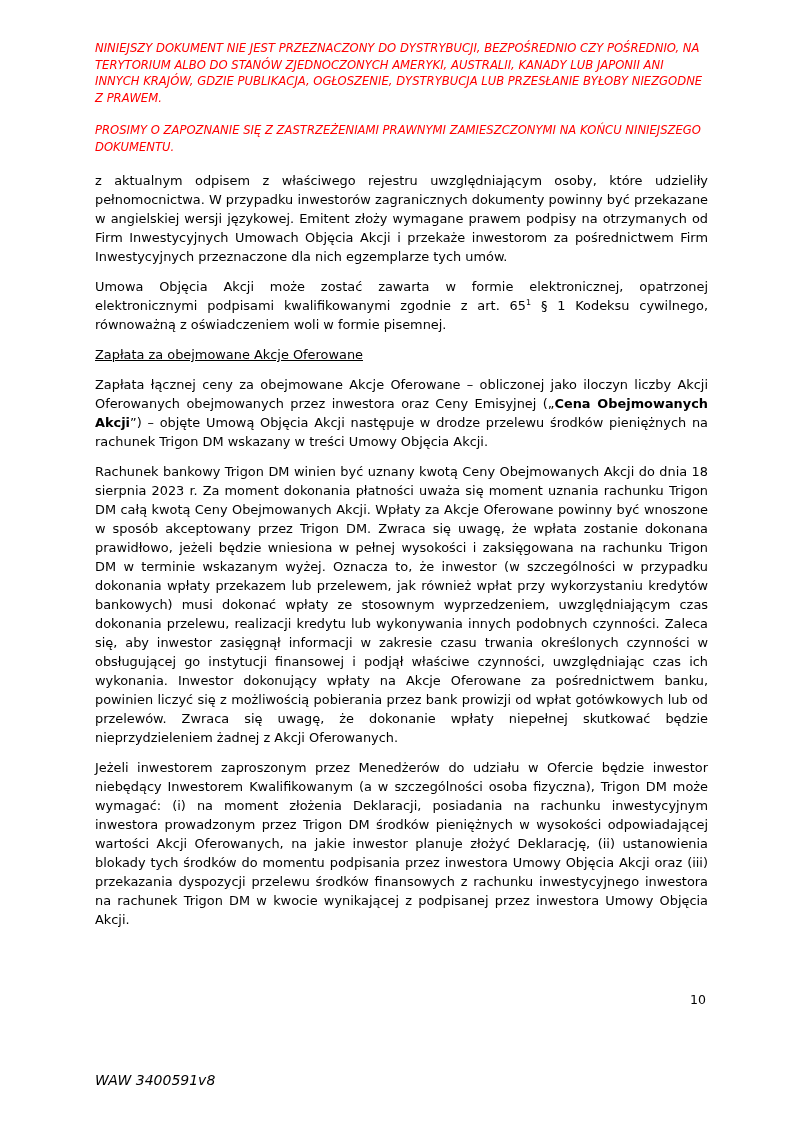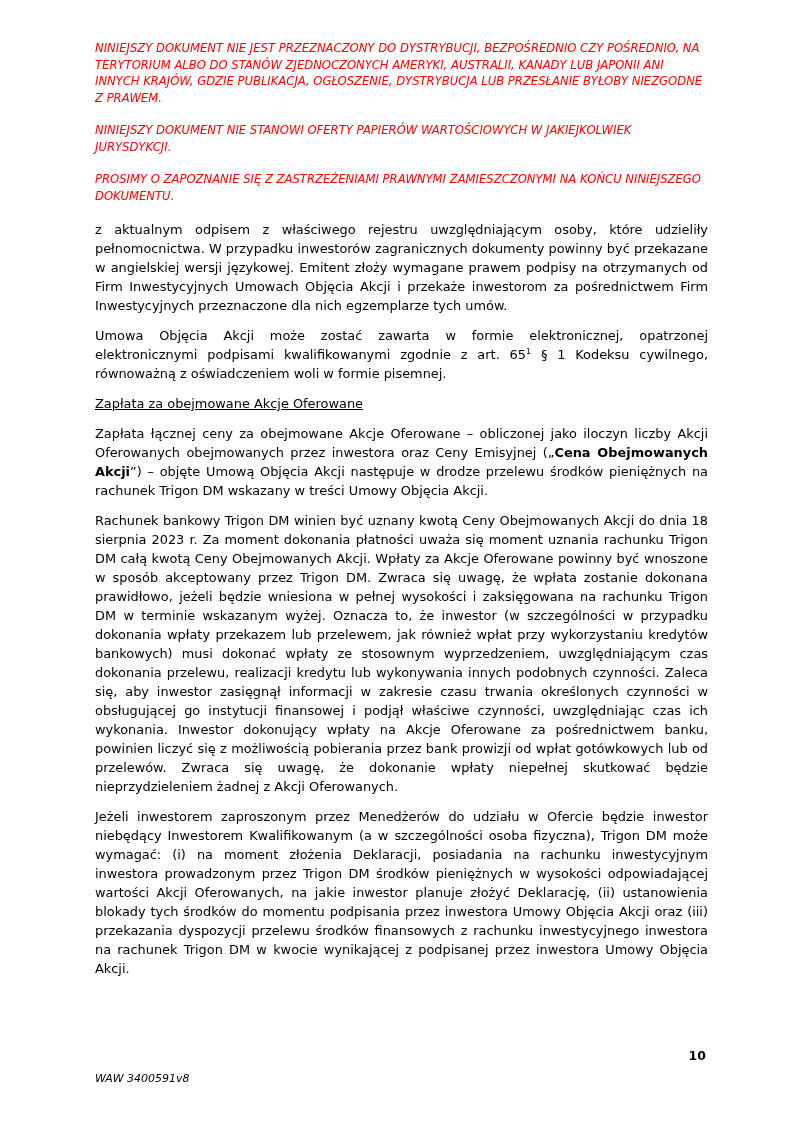--- a/index.html
+++ b/index.html
@@ -36,40 +36,38 @@
     font-size: 12.9px;
     line-height: 19px;
     font-weight: normal;
     text-decoration: underline;
     margin: 4px 0 11px 0;
   }
   sup { font-size: 0.62em; vertical-align: super; line-height: 0; }
   .page-number {
     position: absolute;
     right: 94px;
-    top: 1048px;
+    top: 992px;
     font-size: 12.5px;
-    font-weight: bold;
   }
   .doc-footer {
     position: absolute;
     left: 95px;
     top: 1072px;
-    font-size: 11px;
+    font-size: 14px;
     font-style: italic;
   }
 </style>
 </head>
 <body>
 
 <div class="page">
   <div class="disclaimer-section">
 
   <p class="disclaimer">NINIEJSZY DOKUMENT NIE JEST PRZEZNACZONY DO DYSTRYBUCJI, BEZPOŚREDNIO CZY POŚREDNIO, NA TERYTORIUM ALBO DO STANÓW ZJEDNOCZONYCH AMERYKI, AUSTRALII, KANADY LUB JAPONII ANI INNYCH KRAJÓW, GDZIE PUBLIKACJA, OGŁOSZENIE, DYSTRYBUCJA LUB PRZESŁANIE BYŁOBY NIEZGODNE Z PRAWEM.</p>
-      <p class="disclaimer">NINIEJSZY DOKUMENT NIE STANOWI OFERTY PAPIERÓW WARTOŚCIOWYCH W JAKIEJKOLWIEK JURYSDYKCJI.</p>
       <p class="disclaimer">PROSIMY O ZAPOZNANIE SIĘ Z ZASTRZEŻENIAMI PRAWNYMI ZAMIESZCZONYMI NA KOŃCU NINIEJSZEGO DOKUMENTU.</p>
     </div>
   <div class="document-body">
 
   <p class="para"><span>z aktualnym odpisem z właściwego rejestru uwzględniającym osoby, które udzieliły pełnomocnictwa. W przypadku inwestorów zagranicznych dokumenty powinny być przekazane w angielskiej wersji językowej. Emitent złoży wymagane prawem podpisy na otrzymanych od Firm Inwestycyjnych Umowach Objęcia Akcji i przekaże inwestorom za pośrednictwem Firm Inwestycyjnych przeznaczone dla nich egzemplarze tych umów.</span></p>
       <p class="para"><span>Umowa Objęcia Akcji może zostać zawarta w formie elektronicznej, opatrzonej elektronicznymi podpisami kwalifikowanymi zgodnie z art. 65</span><sup>1</sup><span> § 1 Kodeksu cywilnego, równoważną z oświadczeniem woli w formie pisemnej.</span></p>
       <p class="heading"><span>Zapłata za obejmowane Akcje Oferowane</span></p>
       <p class="para"><span>Zapłata łącznej ceny za obejmowane Akcje Oferowane – obliczonej jako iloczyn liczby Akcji Oferowanych obejmowanych przez inwestora oraz Ceny Emisyjnej („</span><b>Cena Obejmowanych Akcji</b><span>”) – objęte Umową Objęcia Akcji następuje w drodze przelewu środków pieniężnych na rachunek Trigon DM wskazany w treści Umowy Objęcia Akcji.</span></p>
       <p class="para"><span>Rachunek bankowy Trigon DM winien być uznany kwotą Ceny Obejmowanych Akcji do dnia 18 sierpnia 2023 r. Za moment dokonania płatności uważa się moment uznania rachunku Trigon DM całą kwotą Ceny Obejmowanych Akcji. Wpłaty za Akcje Oferowane powinny być wnoszone w sposób akceptowany przez Trigon DM. Zwraca się uwagę, że wpłata zostanie dokonana prawidłowo, jeżeli będzie wniesiona w pełnej wysokości i zaksięgowana na rachunku Trigon DM w terminie wskazanym wyżej. Oznacza to, że inwestor (w szczególności w przypadku dokonania wpłaty przekazem lub przelewem, jak również wpłat przy wykorzystaniu kredytów bankowych) musi dokonać wpłaty ze stosownym wyprzedzeniem, uwzględniającym czas dokonania przelewu, realizacji kredytu lub wykonywania innych podobnych czynności. Zaleca się, aby inwestor zasięgnął informacji w zakresie czasu trwania określonych czynności w obsługującej go instytucji finansowej i podjął właściwe czynności, uwzględniając czas ich wykonania. Inwestor dokonujący wpłaty na Akcje Oferowane za pośrednictwem banku, powinien liczyć się z możliwością pobierania przez bank prowizji od wpłat gotówkowych lub od przelewów. Zwraca się uwagę, że dokonanie wpłaty niepełnej skutkować będzie nieprzydzieleniem żadnej z Akcji Oferowanych.</span></p>
       <p class="para"><span>Jeżeli inwestorem zaproszonym przez Menedżerów do udziału w Ofercie będzie inwestor niebędący Inwestorem Kwalifikowanym (a w szczególności osoba fizyczna), Trigon DM może wymagać: (i) na moment złożenia Deklaracji, posiadania na rachunku inwestycyjnym inwestora prowadzonym przez Trigon DM środków pieniężnych w wysokości odpowiadającej wartości Akcji Oferowanych, na jakie inwestor planuje złożyć Deklarację, (ii) ustanowienia blokady tych środków do momentu podpisania przez inwestora Umowy Objęcia Akcji oraz (iii) przekazania dyspozycji przelewu środków finansowych z rachunku inwestycyjnego inwestora na rachunek Trigon DM w kwocie wynikającej z podpisanej przez inwestora Umowy Objęcia Akcji.</span></p>

